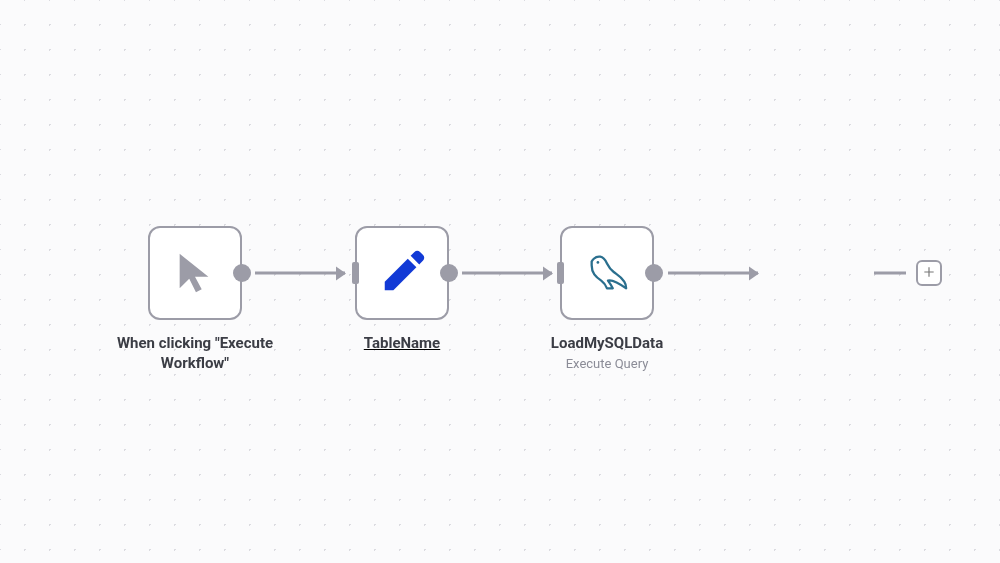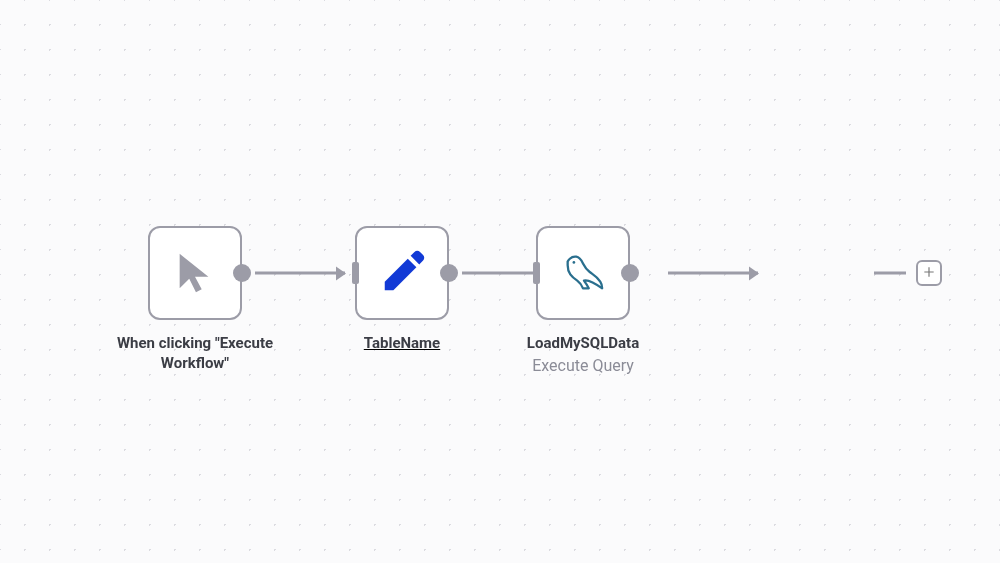--- a/index.html
+++ b/index.html
@@ -45,21 +45,21 @@
     font-size: 15px;
     font-weight: 700;
     color: #3b3d45;
     text-align: center;
     line-height: 1.3;
     max-width: 190px;
   }
 
   .node-sublabel {
     margin-top: 2px;
-    font-size: 16px;
+    font-size: 13px;
     font-weight: 400;
     color: #8b8c97;
     text-align: center;
   }
 
   
   .port-out {
     position: absolute;
     right: -11px;
     top: 50%;
@@ -116,21 +116,21 @@
     display: flex;
     align-items: center;
     justify-content: center;
     cursor: pointer;
   }
   .add-node svg { width: 14px; height: 14px; }
 
   
   .n1 { left: 100px; top: 226px; }
   .n2 { left: 307px; top: 226px; text-decoration: underline; }
-  .n3 { left: 488px; top: 226px; }
+  .n3 { left: 512px; top: 226px; }
   .n4 { left: 718px; top: 226px; }
 
   .edges-layer {
     position: absolute;
     left: 0; top: 0; width: 100%; height: 100%;
     pointer-events: none;
   }
   .edges-layer .edge { pointer-events: auto; }
 
   

